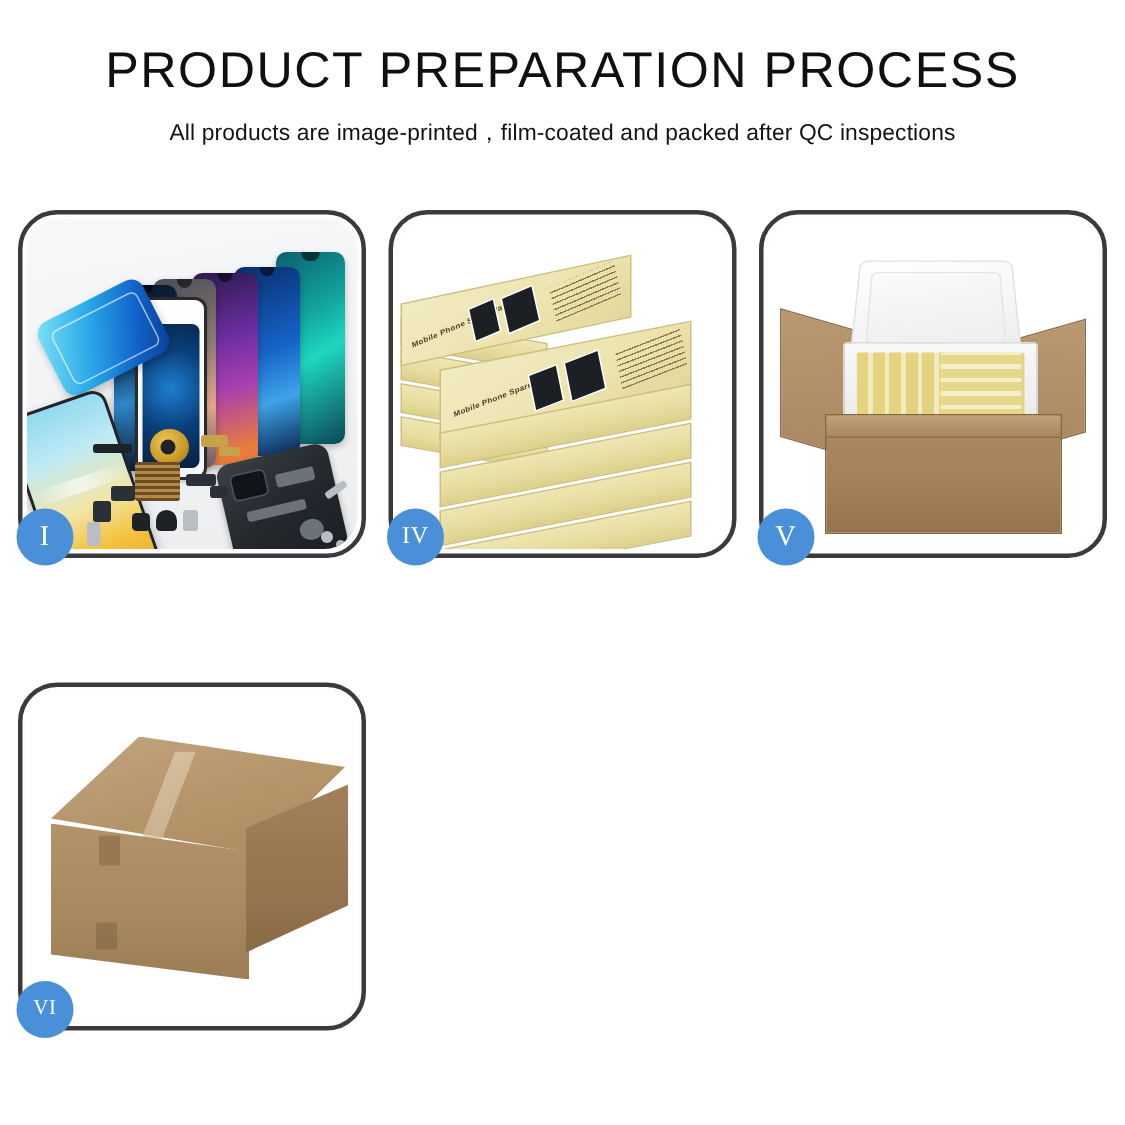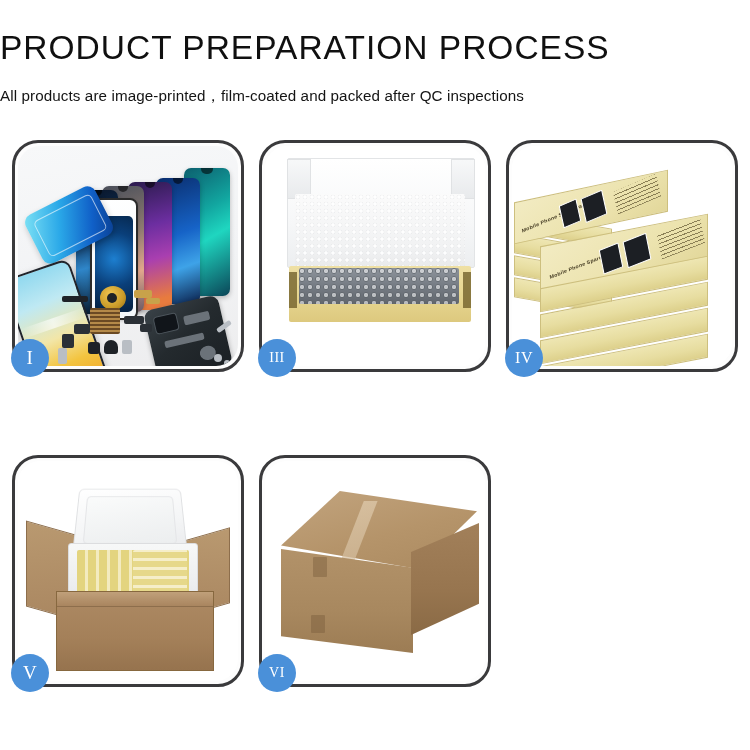--- a/index.html
+++ b/index.html
@@ -13,31 +13,32 @@
     font-family: "Liberation Sans", sans-serif;
     color: #1a1a1a;
     overflow: hidden;
     position: relative;
   }
 
   
   #header {
     width: 750px;
     padding-top: 30px;
+    text-align: center;
   }
   #page-title {
     font-size: 33.5px;
     letter-spacing: 1.0px;
     font-weight: 400;
     color: #101010;
     line-height: 1.1;
     white-space: nowrap;
   }
   #page-subtitle {
-    margin-top: 19px;
+    margin-top: 11px;
     font-size: 15.2px;
     letter-spacing: 0.1px;
     font-weight: 400;
     color: #141414;
     white-space: nowrap;
   }
 
   
   #panel-grid {
     position: absolute;
@@ -419,36 +420,20 @@
       <div class="part silver" style="left:104px;top:194px;width:10px;height:14px;"></div>
       <div class="part silver" style="left:40px;top:202px;width:9px;height:16px;border-radius:2px;"></div>
       <div class="part silver" style="left:198px;top:178px;width:16px;height:5px;transform:rotate(-35deg);"></div>
       <div class="part silver" style="left:196px;top:208px;width:8px;height:8px;border-radius:50%;"></div>
       <div class="part silver" style="left:206px;top:214px;width:6px;height:6px;border-radius:50%;"></div>
     </div>
     <div class="badge">I</div>
   </div>
 
 
-  <div class="panel">
-    <div class="panel-stage">
-      <div class="p3-bg"></div>
-      <div id="flatbox-lid">
-        <div class="lf" style="left:-1px;"></div>
-        <div class="lf" style="right:-1px;"></div>
-      </div>
-      <div id="flatbox-foam"></div>
-      <div id="flatbox-tray">
-        <div class="edgeL"></div>
-        <div class="edgeR"></div>
-      </div>
-      <div id="flatbox-bubble"></div>
-    </div>
-    <div class="badge xwide">III</div>
-  </div>
 
   <div class="panel">
     <div class="panel-stage">
       <div class="p4-bg"></div>
 
       <div class="kbox" style="left:2px;  top:74px;  width:96px; height:18px; transform:skewY(10deg);"></div>
       <div class="kbox" style="left:2px;  top:96px;  width:96px; height:18px; transform:skewY(10deg);"></div>
       <div class="kbox" style="left:2px;  top:118px; width:96px; height:18px; transform:skewY(10deg);"></div>
       <div class="kbox" style="left:2px;  top:140px; width:96px; height:18px; transform:skewY(10deg);"></div>
 

